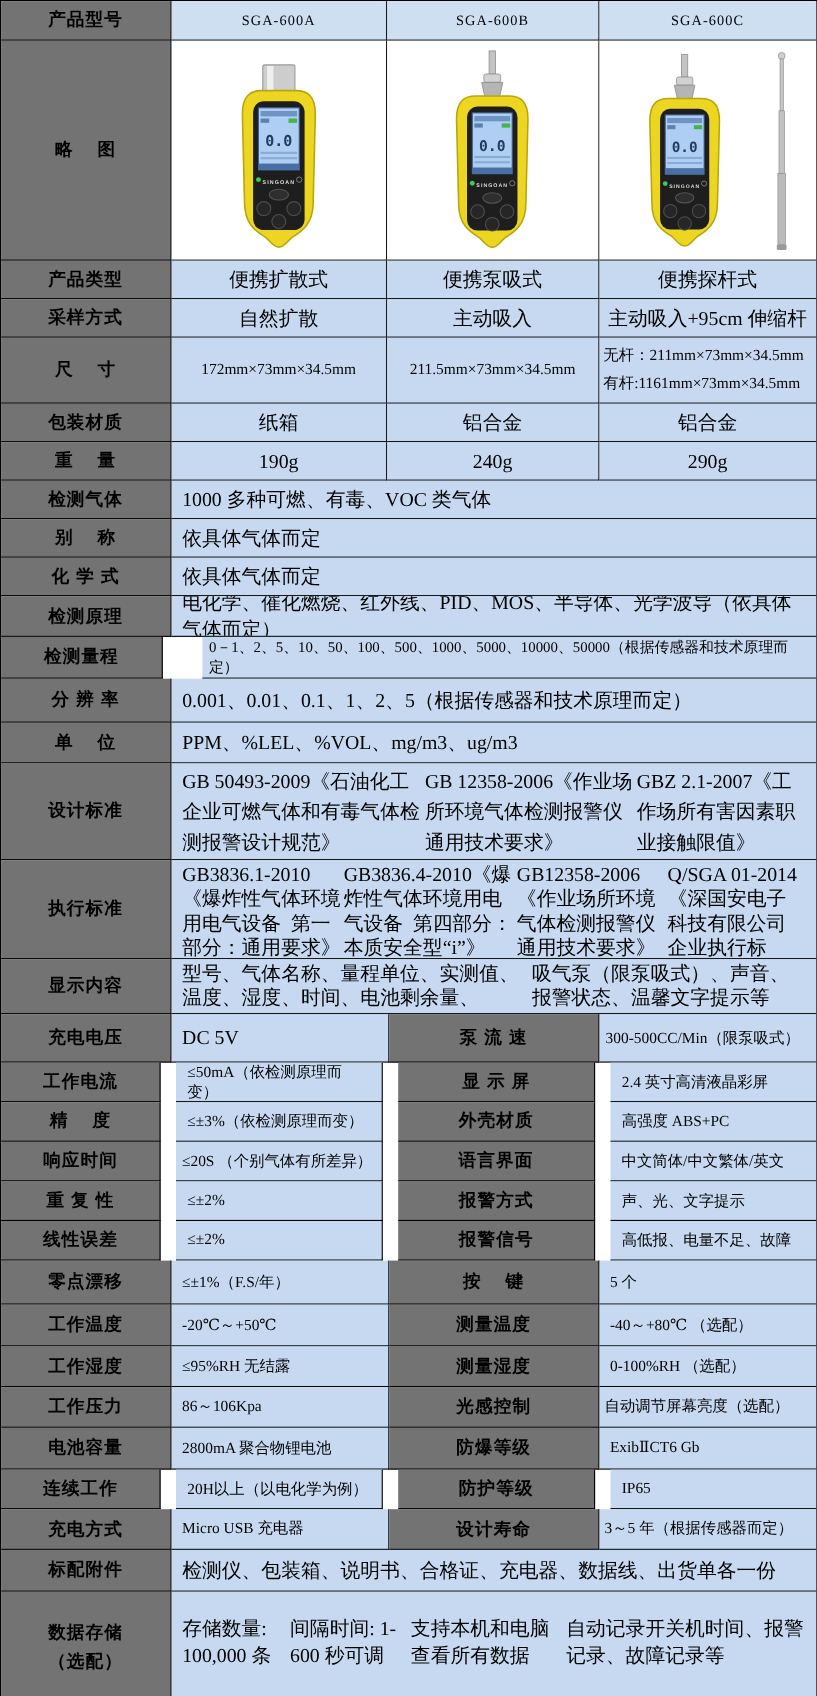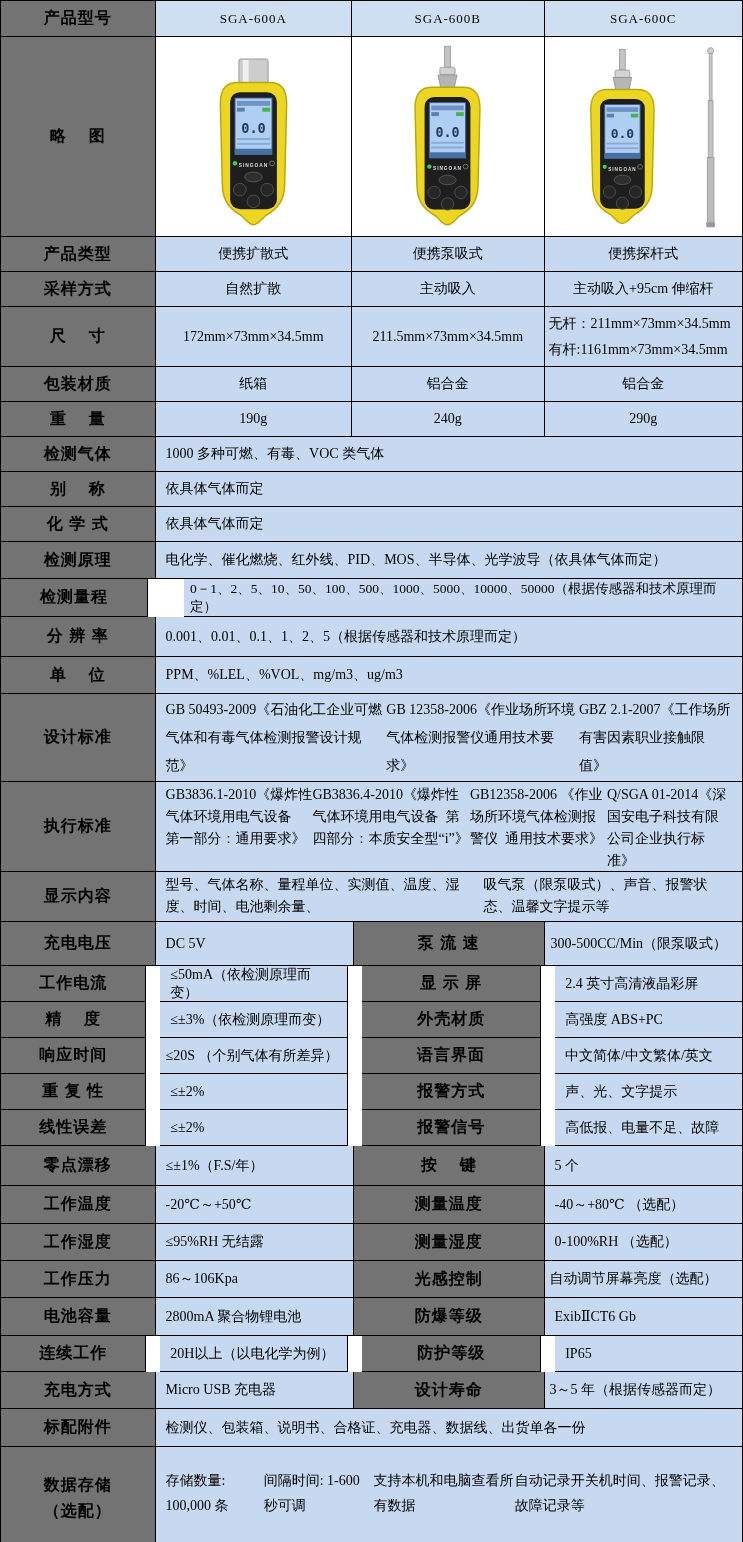--- a/index.html
+++ b/index.html
@@ -7,21 +7,21 @@
   .sheet{width:743px;margin:0;border:1px solid #000;box-sizing:border-box;background:#fff;}
   .row{display:flex;width:100%;}
   .cell{box-sizing:border-box;border-right:1px solid #000;border-bottom:1px solid #000;
         display:flex;align-items:center;justify-content:center;overflow:hidden;
         white-space:pre-wrap;}
   .row .cell:last-child{border-right:none;}
   .row.last .cell{border-bottom:none;}
   .label{background:#737373;font-weight:bold;font-size:16px;letter-spacing:1px;}
   .hdr{background:#CFDFF2;font-family:"Liberation Serif","DejaVu Serif",serif;
        font-size:13px;letter-spacing:1px;}
-  .val{background:#C7D9F1;font-size:14px;font-family:"Liberation Serif","DejaVu Serif",serif;}
+  .val{background:#C7D9F1;font-size:18px;font-family:"Liberation Serif","DejaVu Serif",serif;}
   .photo{background:#ffffff;padding:0;}
   .left{justify-content:flex-start;padding:0 10px;text-align:left;}
   .xs{font-size:13.5px;margin-left:36px;}
   .sm{font-size:14px;}
   .stack{flex-direction:row;align-items:flex-start;justify-content:flex-end;padding:2px 10px;}
   .stack .ln{line-height:22px;}
   .stack.wide .ln{line-height:28px;}
   .stack.store .ln{line-height:25px;margin-top:19px;}
   .lblstack{flex-direction:column;justify-content:center;line-height:26px;}
   

